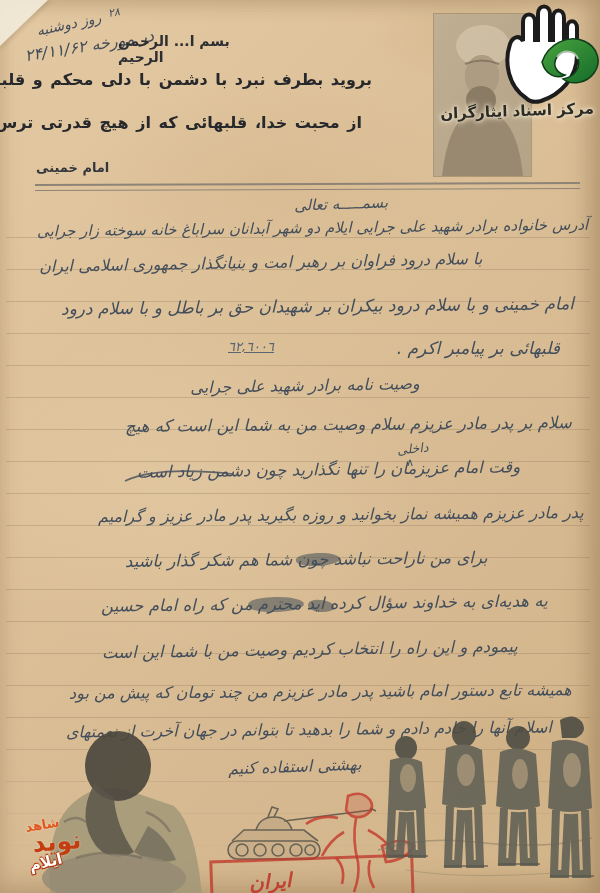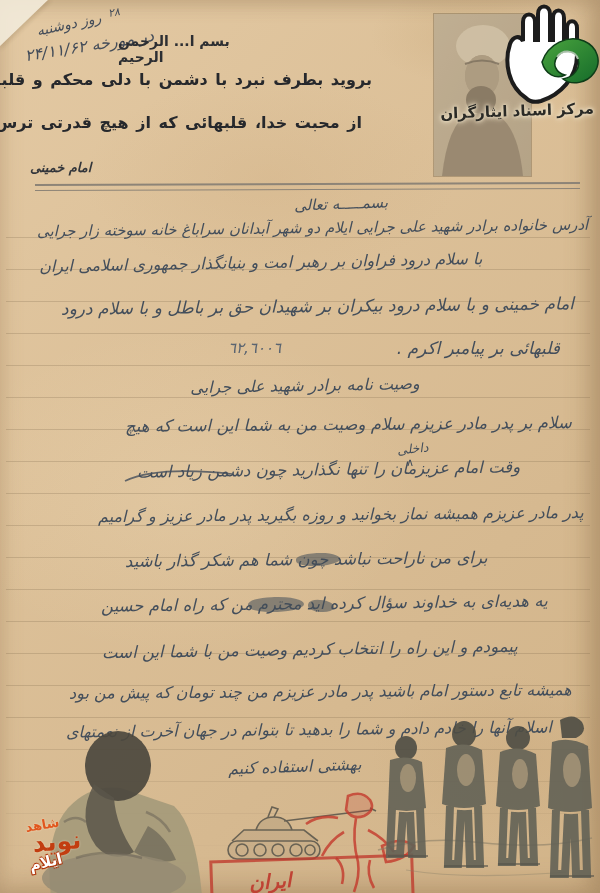--- a/index.html
+++ b/index.html
@@ -28,42 +28,42 @@
   .note{position:absolute;color:#434c59;font-style:italic;direction:rtl;white-space:nowrap;}
   .note-num{top:6px;left:108px;font-size:11px;transform:rotate(-10deg);}
   .note-day{top:16px;left:36px;font-size:14px;transform:rotate(-12deg);}
   .note-date{top:36px;left:24px;font-size:16px;transform:rotate(-9deg);letter-spacing:1px;}
   
   .basmala{position:absolute;top:33px;left:118px;width:150px;direction:rtl;text-align:left;
     color:#2c2e32;font-weight:bold;font-size:14px;}
   .quote{position:absolute;direction:rtl;color:#26282c;font-weight:bold;white-space:nowrap;}
   .q1{top:70px;right:228px;font-size:16px;word-spacing:2px;}
   .q2{top:113px;right:238px;font-size:16px;word-spacing:2px;}
-  .attribution{position:absolute;top:160px;left:30px;direction:rtl;color:#33363b;
-    font-weight:bold;font-style:italic;font-size:13px;}
+  .attribution{position:absolute;top:160px;left:36px;direction:rtl;color:#33363b;
+    font-weight:bold;font-size:13px;}
   
   .photo{position:absolute;top:14px;left:434px;width:97px;height:162px;
     box-shadow:0 0 0 1px rgba(95,80,58,.35), inset 0 0 12px rgba(90,75,55,.3);}
   .photo svg{display:block;width:100%;height:100%;}
   
   .logo-icon{position:absolute;top:0px;left:496px;width:104px;height:108px;}
   .logo-title{position:absolute;top:102px;left:436px;width:162px;direction:rtl;text-align:center;
     font-weight:bold;font-size:15px;color:#2a2a26;transform:rotate(-2deg);
     text-shadow:0 0 3px #ecdfc4,0 0 5px #ecdfc4,0 0 7px #ecdfc4;}
   
   .double-rule{position:absolute;top:183px;left:35px;width:545px;height:4px;
     border-top:2px solid #8d8477;border-bottom:1px solid #8d8477;transform:rotate(-.2deg);}
   
   .hw{position:absolute;direction:rtl;font-style:italic;color:#434e5b;white-space:nowrap;}
   .besmeh{top:195px;left:252px;width:178px;text-align:center;font-size:15px;transform:rotate(-2deg);}
   .sal0{top:219px;right:12px;font-size:15px;letter-spacing:-.4px;transform:rotate(-.7deg);}
   .sal1{top:253px;right:118px;font-size:16px;transform:rotate(-1deg);}
   .sal2{top:296px;right:26px;font-size:17px;transform:rotate(-.6deg);}
   .sal3{top:338px;right:40px;font-size:17px;}
-  .filenum{top:339px;left:228px;font-size:15px;color:#5a6470;letter-spacing:1px;}
+  .filenum{top:339px;left:228px;font-size:13px;color:#5a6470;letter-spacing:1px;text-decoration:underline;}
   .title-line{top:376px;left:182px;width:246px;text-align:center;font-size:16px;transform:rotate(-1deg);}
   .b0{top:415px;right:28px;font-size:16.5px;transform:rotate(-.5deg);}
   .b1{top:460px;right:80px;font-size:16.5px;transform:rotate(-.8deg);}
   .insert-word{top:441px;right:172px;font-size:12.5px;transform:rotate(-6deg);}
   .insert-caret{top:456px;right:186px;font-size:11px;font-style:normal;}
   .b2{top:505px;right:16px;font-size:16px;transform:rotate(-.5deg);}
   .b3{top:550px;right:112px;font-size:16.5px;transform:rotate(-.6deg);}
   .b4{top:594px;right:52px;font-size:16.5px;transform:rotate(-.7deg);}
   .b5{top:640px;right:82px;font-size:16.5px;transform:rotate(-.9deg);}
   .b6{top:682px;right:28px;font-size:16px;transform:rotate(-.4deg);}

